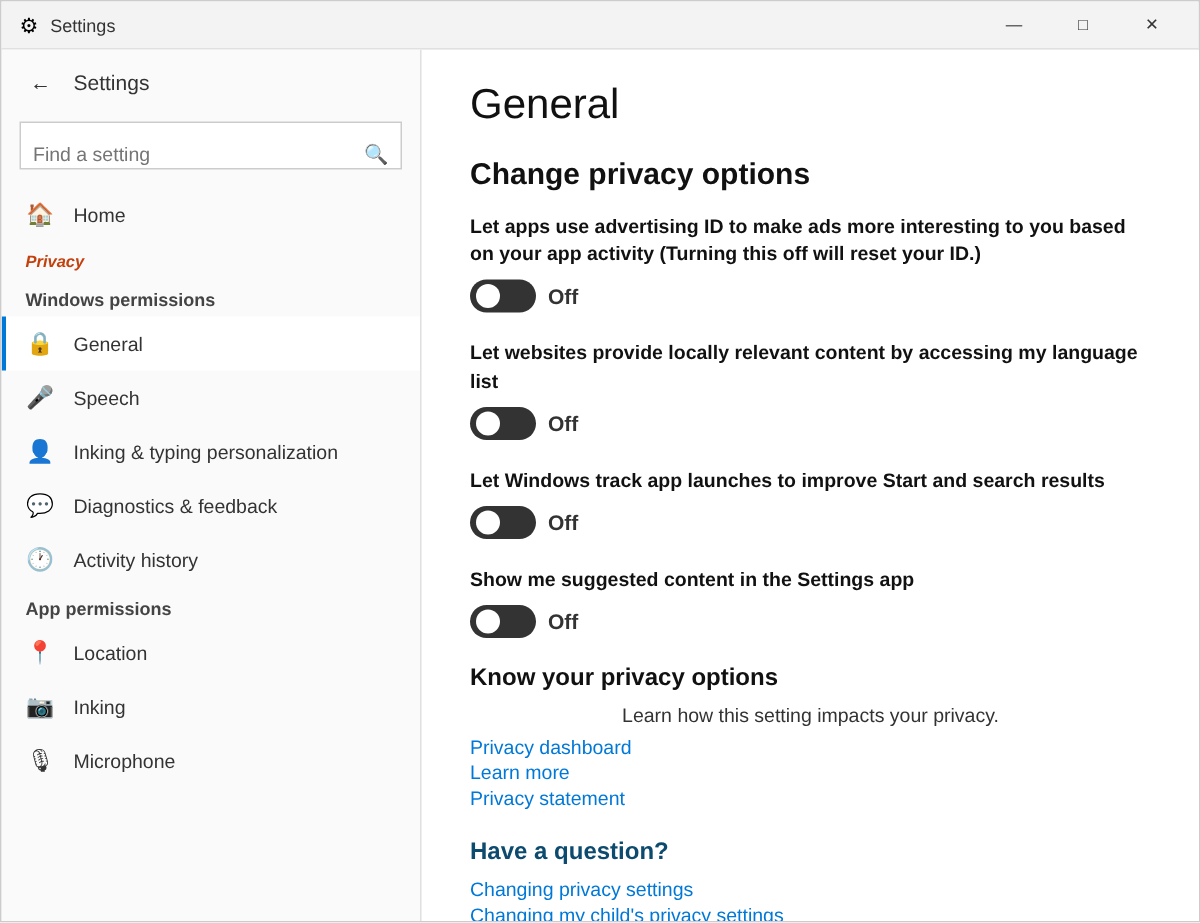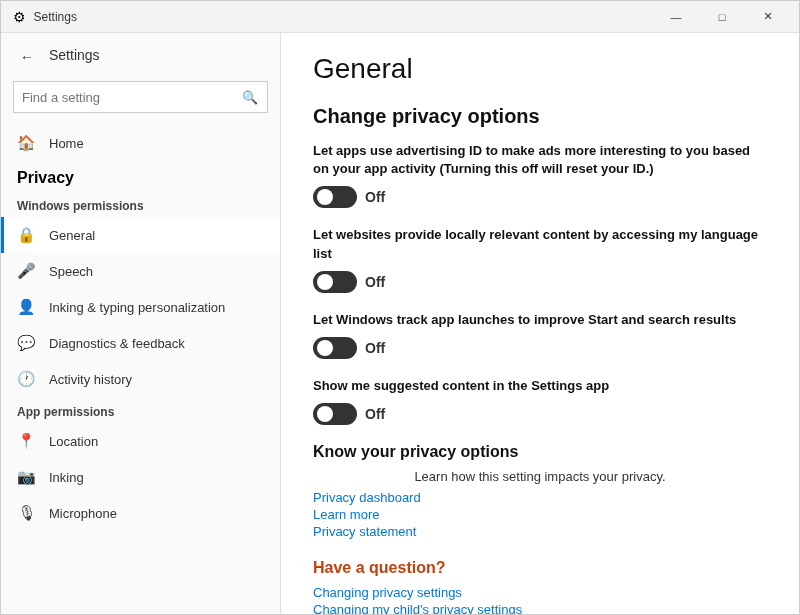--- a/index.html
+++ b/index.html
@@ -87,21 +87,21 @@
       color: #333;
     }
     .sidebar-app-title {
       font-size: 14px;
       color: #333;
       font-weight: 400;
     }
     .search-box {
       margin: 4px 12px 12px 12px;
       display: flex;
-      align-items: center;
+      align-items: flex-end;
       border: 1px solid #ccc;
       background: #fff;
       height: 32px;
       padding: 2px 8px;
     }
     .search-input {
       border: none;
       outline: none;
       font-size: 13px;
       flex: 1;
@@ -217,29 +217,30 @@
       display: block;
       font-size: 13px;
       color: #0078d7;
       text-decoration: none;
       margin-bottom: 2px;
       cursor: pointer;
     }
     .have-question-title {
       font-size: 16px;
       font-weight: 600;
-      color: #c2410c;
+      color: #0c4a6e;
       margin-top: 20px;
       margin-bottom: 8px;
     }
     .privacy-label {
-      font-size: 16px;
+      font-size: 11px;
       font-weight: 700;
-      color: #000000;
+      color: #c2410c;
       padding: 8px 16px 4px 16px;
+      font-style: italic;
     }
   </style>
 </head>
 <body>
 
 <div class="window">
 
   <div class="title-bar">
     <div class="title-bar-left">
       <span style="font-size:14px;">⚙</span>

